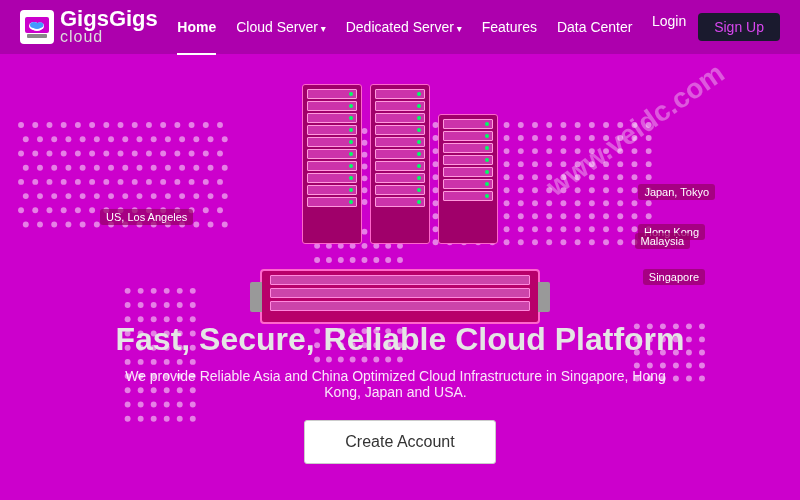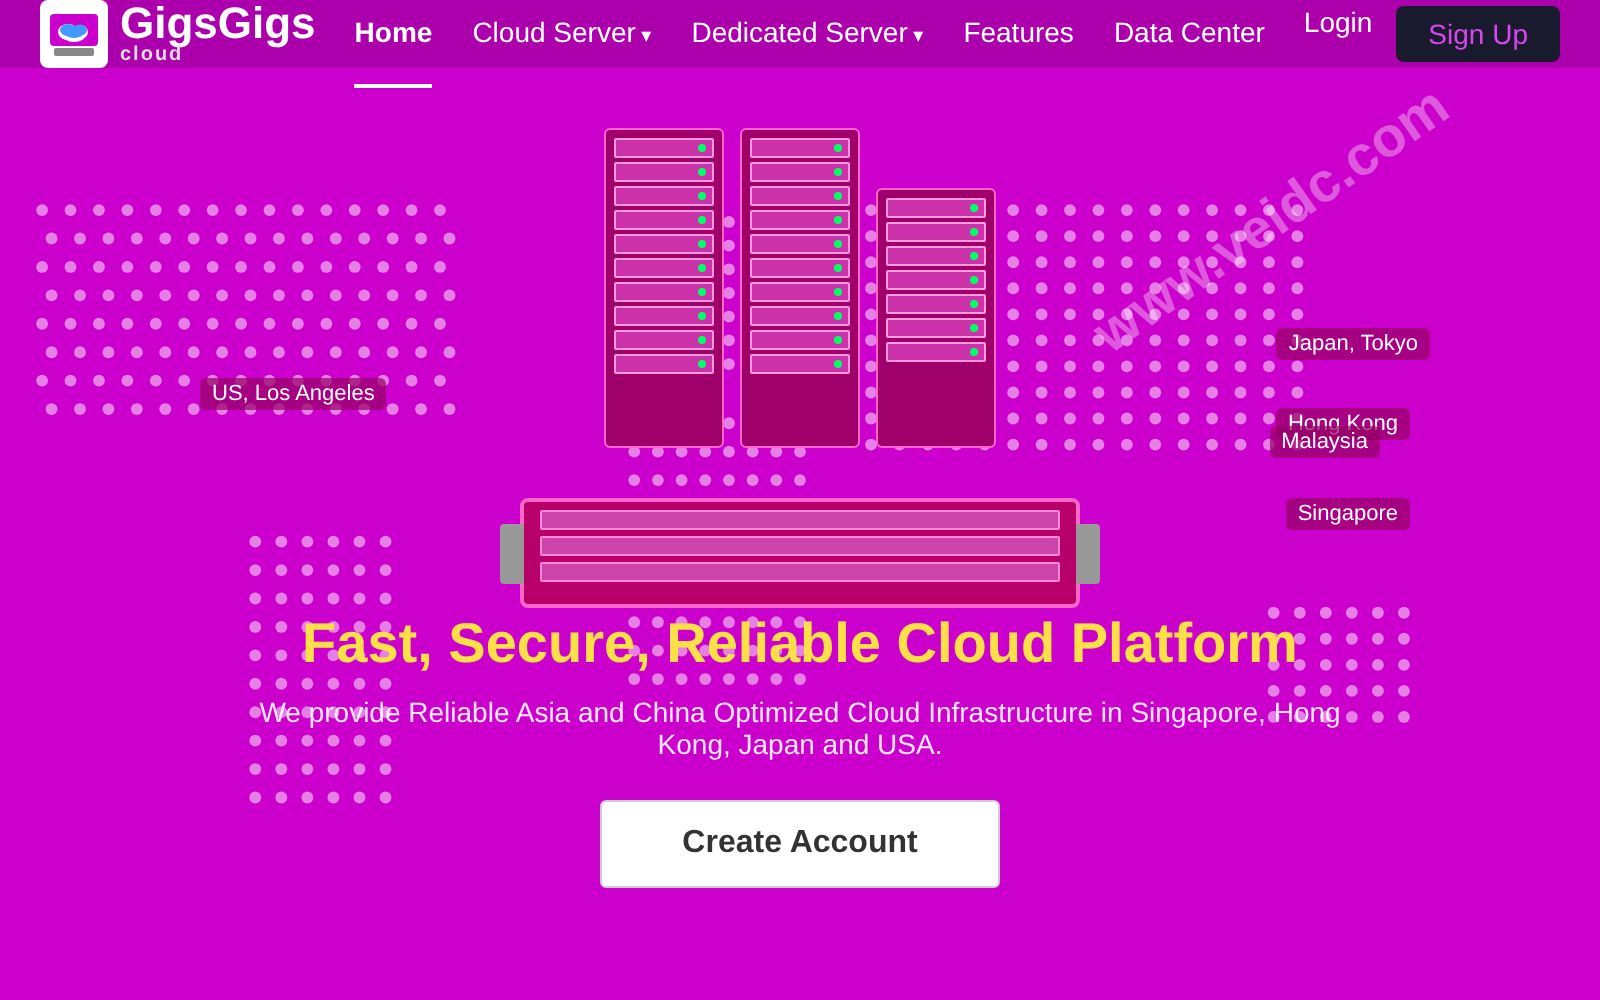--- a/index.html
+++ b/index.html
@@ -11,21 +11,21 @@
       background: #cc00cc;
     }
 
     
     nav {
       display: flex;
       align-items: center;
       justify-content: space-between;
       padding: 10px 20px;
       background: rgba(0,0,0,0.15);
-      height: 34px;
+      height: 54px;
       position: relative;
       z-index: 10;
     }
     .logo {
       display: flex;
       align-items: center;
       gap: 6px;
     }
     .logo-icon {
       width: 34px;
@@ -37,26 +37,25 @@
       justify-content: center;
       overflow: hidden;
     }
     .logo-text-main {
       font-size: 22px;
       font-weight: bold;
       color: white;
       line-height: 1;
     }
     .logo-text-sub {
-      font-size: 10px;
+      font-size: 16px;
       color: #ddd;
       display: block;
       margin-top: -2px;
       letter-spacing: 1px;
-      font-weight: bold;
     }
     .nav-links {
       display: flex;
       align-items: center;
       gap: 20px;
       list-style: none;
     }
     .nav-links li a {
       color: white;
       text-decoration: none;
@@ -230,40 +229,40 @@
     }
 
     
     .hero-content {
       position: relative;
       z-index: 5;
       text-align: center;
       padding: 0 20px;
     }
     .hero-title {
-      font-size: 28px;
+      font-size: 32px;
       font-weight: bold;
-      color: #fde047;
+      color: #e5e5e5;
       margin-bottom: 10px;
     }
     .hero-subtitle {
       font-size: 14px;
       color: rgba(255,255,255,0.9);
       margin-bottom: 20px;
       max-width: 560px;
     }
     .btn-create {
       background: white;
       color: #333;
       border: 1px solid #ccc;
       padding: 12px 40px;
       font-size: 16px;
       border-radius: 3px;
       cursor: pointer;
-      font-weight: 700;
+      font-weight: 400;
     }
 
     
     .dots-canvas {
       position: absolute;
       top: 0; left: 0;
       width: 100%;
       height: 100%;
       pointer-events: none;
     }

